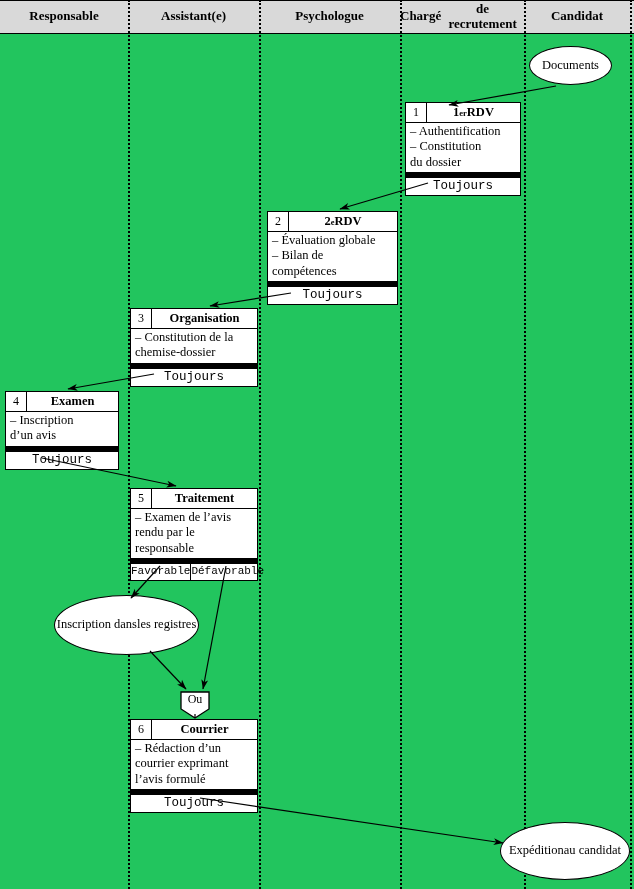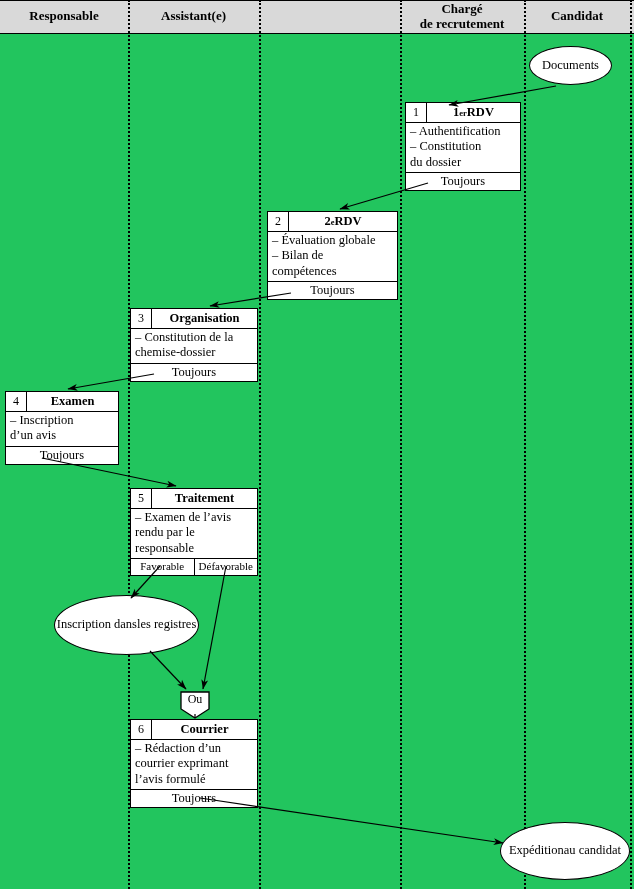--- a/index.html
+++ b/index.html
@@ -96,25 +96,26 @@
     font-weight: bold;
     font-size: 12.5px;
   }
   .pbox-body {
     padding: 1px 3px 2px 4px;
     line-height: 1.22;
     font-size: 12.5px;
   }
   .pbox-body div { white-space: nowrap; }
   .pbox-foot {
-    border-top: 1px solid #000000;
+    border-top: 6px solid #000000;
     text-align: center;
     font-size: 12.5px;
     line-height: 1.25;
     padding: 1px 0 1px 0;
+    font-family: Liberation Mono, monospace;
   }
   .pbox-foot.split {
     display: flex;
     padding: 0;
   }
   .pbox-foot.split > span {
     flex: 1;
     text-align: center;
     font-size: 11px;
     padding: 1px 0;
@@ -175,21 +176,22 @@
   <div class="frame-headbottom"></div>
 
   <div class="lane-divider" style="left:128px;"></div>
   <div class="lane-divider" style="left:259px;"></div>
   <div class="lane-divider" style="left:400px;"></div>
   <div class="lane-divider" style="left:524px;"></div>
   <div class="lane-divider" style="left:630px;"></div>
 
   <div class="lane-title" style="left:0px;   width:128px;">Responsable</div>
   <div class="lane-title" style="left:128px; width:131px;">Assistant(e)</div>
-  <div class="lane-title" style="left:400px; width:124px; flex-direction:column;">
+  <div class="lane-title" style="left:259px; width:141px;">Psychologue</div>
+  <div class="lane-title" style="left:400px; width:124px; ">
     <span>Chargé</span>
     <span>de recrutement</span>
   </div>
   <div class="lane-title" style="left:524px; width:106px;">Candidat</div>
 
   <div class="ellipse" style="left:529px; top:46px; width:83px; height:39px;">
     <span>Documents</span>
   </div>
 
   <div class="pbox" style="left:405px; top:102px; width:116px;">

